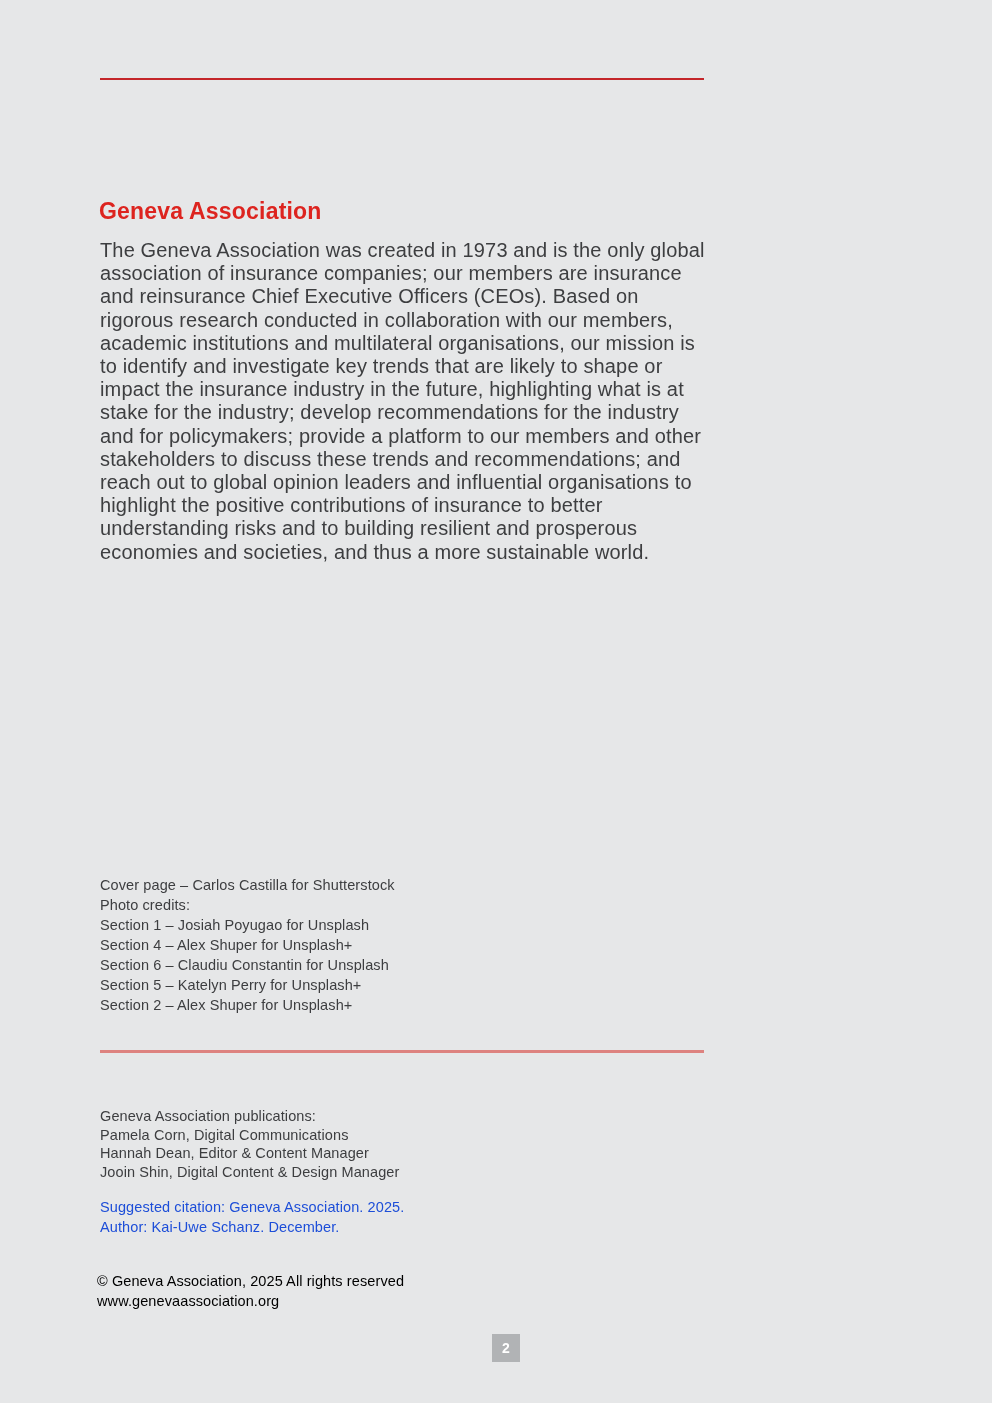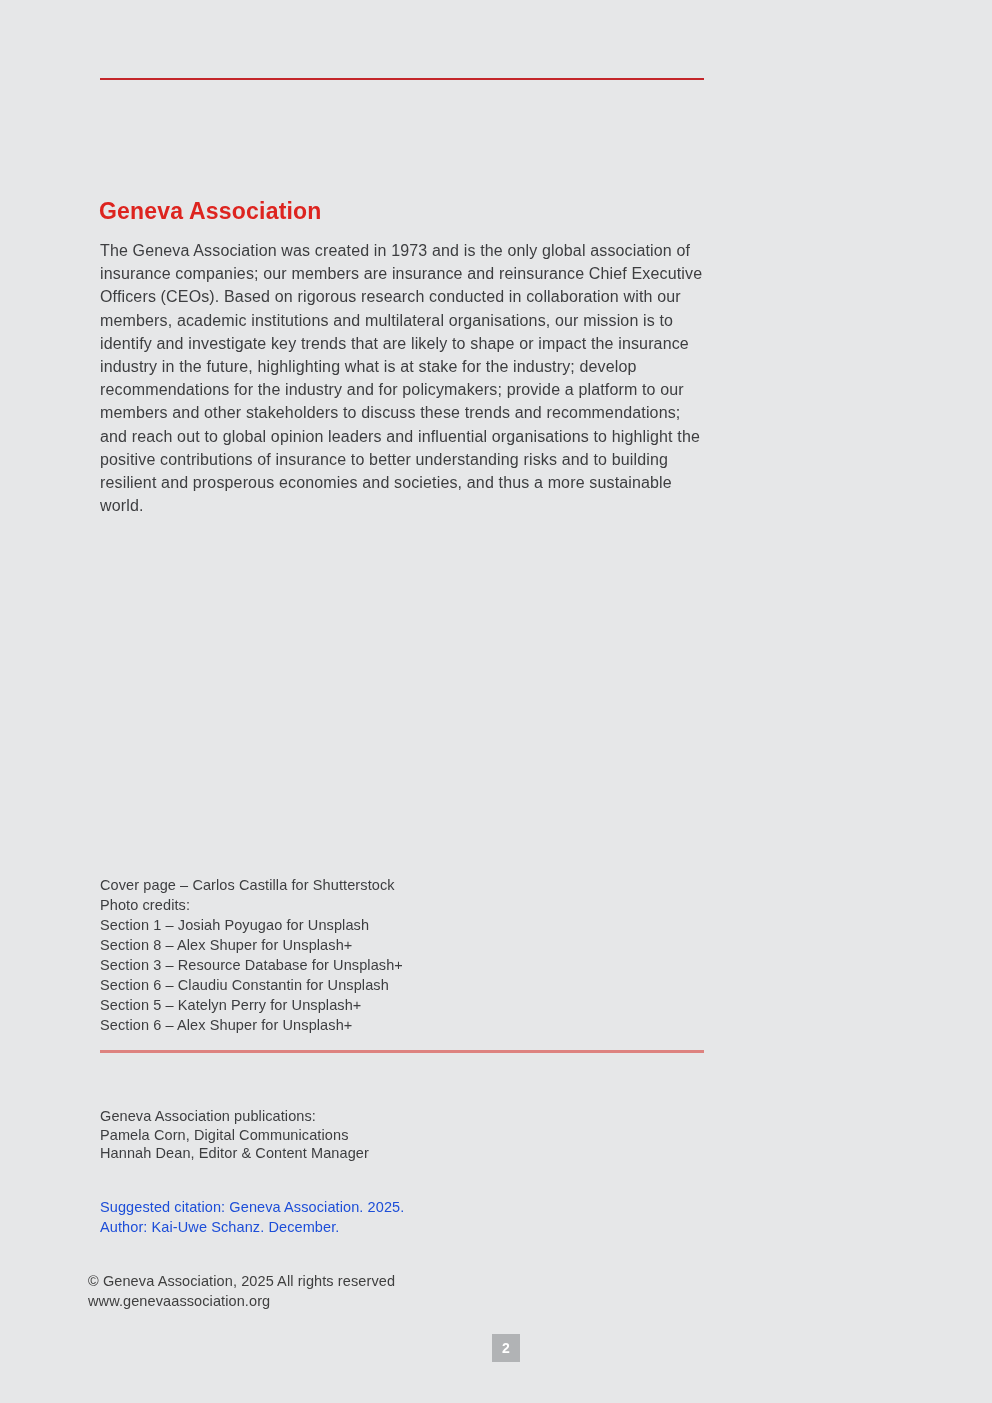--- a/index.html
+++ b/index.html
@@ -32,21 +32,21 @@
     font-weight: bold;
     letter-spacing: 0.2px;
     color: #dd241f;
   }
 
   .about-paragraph {
     position: absolute;
     left: 100px;
     top: 239px;
     width: 608px;
-    font-size: 16px;
+    font-size: 20px;
     line-height: 23.2px;
     color: #3d3e40;
     letter-spacing: 0.15px;
   }
 
   .credits-block {
     position: absolute;
     left: 100px;
     top: 875px;
     width: 608px;
@@ -83,26 +83,26 @@
     width: 608px;
     font-size: 14.5px;
     line-height: 19.5px;
     color: #1d4ed8;
     letter-spacing: 0.1px;
   }
   .citation-block .italic { font-style: italic; }
 
   .copyright-block {
     position: absolute;
-    left: 88px;
+    left: 97px;
     top: 1272px;
     width: 608px;
     font-size: 14.5px;
     line-height: 19.5px;
-    color: #404040;
+    color: #000000;
     letter-spacing: 0.1px;
   }
 
   .page-number-badge {
     position: absolute;
     left: 492px;
     top: 1334px;
     width: 28px;
     height: 28px;
     background: #b1b3b5;
@@ -122,33 +122,33 @@
   <div class="rule-top"></div>
 
   <h1 class="page-title">Geneva Association</h1>
 
   <p class="about-paragraph">The Geneva Association was created in 1973 and is the only global association of insurance companies; our members are insurance and reinsurance Chief Executive Officers (CEOs). Based on rigorous research conducted in collaboration with our members, academic institutions and multilateral organisations, our mission is to identify and investigate key trends that are likely to shape or impact the insurance industry in the future, highlighting what is at stake for the industry; develop recommendations for the industry and for policymakers; provide a platform to our members and other stakeholders to discuss these trends and recommendations; and reach out to global opinion leaders and influential organisations to highlight the positive contributions of insurance to better understanding risks and to building resilient and prosperous economies and societies, and thus a more sustainable world.</p>
 
   <div class="credits-block">
     <div>Cover page – Carlos Castilla for Shutterstock</div>
     <div>Photo credits:</div>
     <div>Section 1 – Josiah Poyugao for Unsplash</div>
-    <div>Section 8 – Alex Shuper for Unsplash+</div>
-    <div>Section 3 – Resource Database for Unsplash+</div>
+    <div>Section 4 – Alex Shuper for Unsplash+</div>
     <div>Section 6 – Claudiu Constantin for Unsplash</div>
     <div>Section 5 – Katelyn Perry for Unsplash+</div>
-    <div>Section 6 – Alex Shuper for Unsplash+</div>
+    <div>Section 2 – Alex Shuper for Unsplash+</div>
   </div>
 
   <div class="rule-section"></div>
 
   <div class="publications-block">
     <div>Geneva Association publications:</div>
     <div>Pamela Corn, Digital Communications</div>
     <div>Hannah Dean, Editor &amp; Content Manager</div>
+    <div>Jooin Shin, Digital Content &amp; Design Manager</div>
   </div>
 
   <div class="citation-block">
     <div>Suggested citation: Geneva Association. 2025.</div>
     <div>Author: Kai-Uwe Schanz. December.</div>
   </div>
 
   <div class="copyright-block">
     <div>© Geneva Association, 2025 All rights reserved</div>
     <div>www.genevaassociation.org</div>

